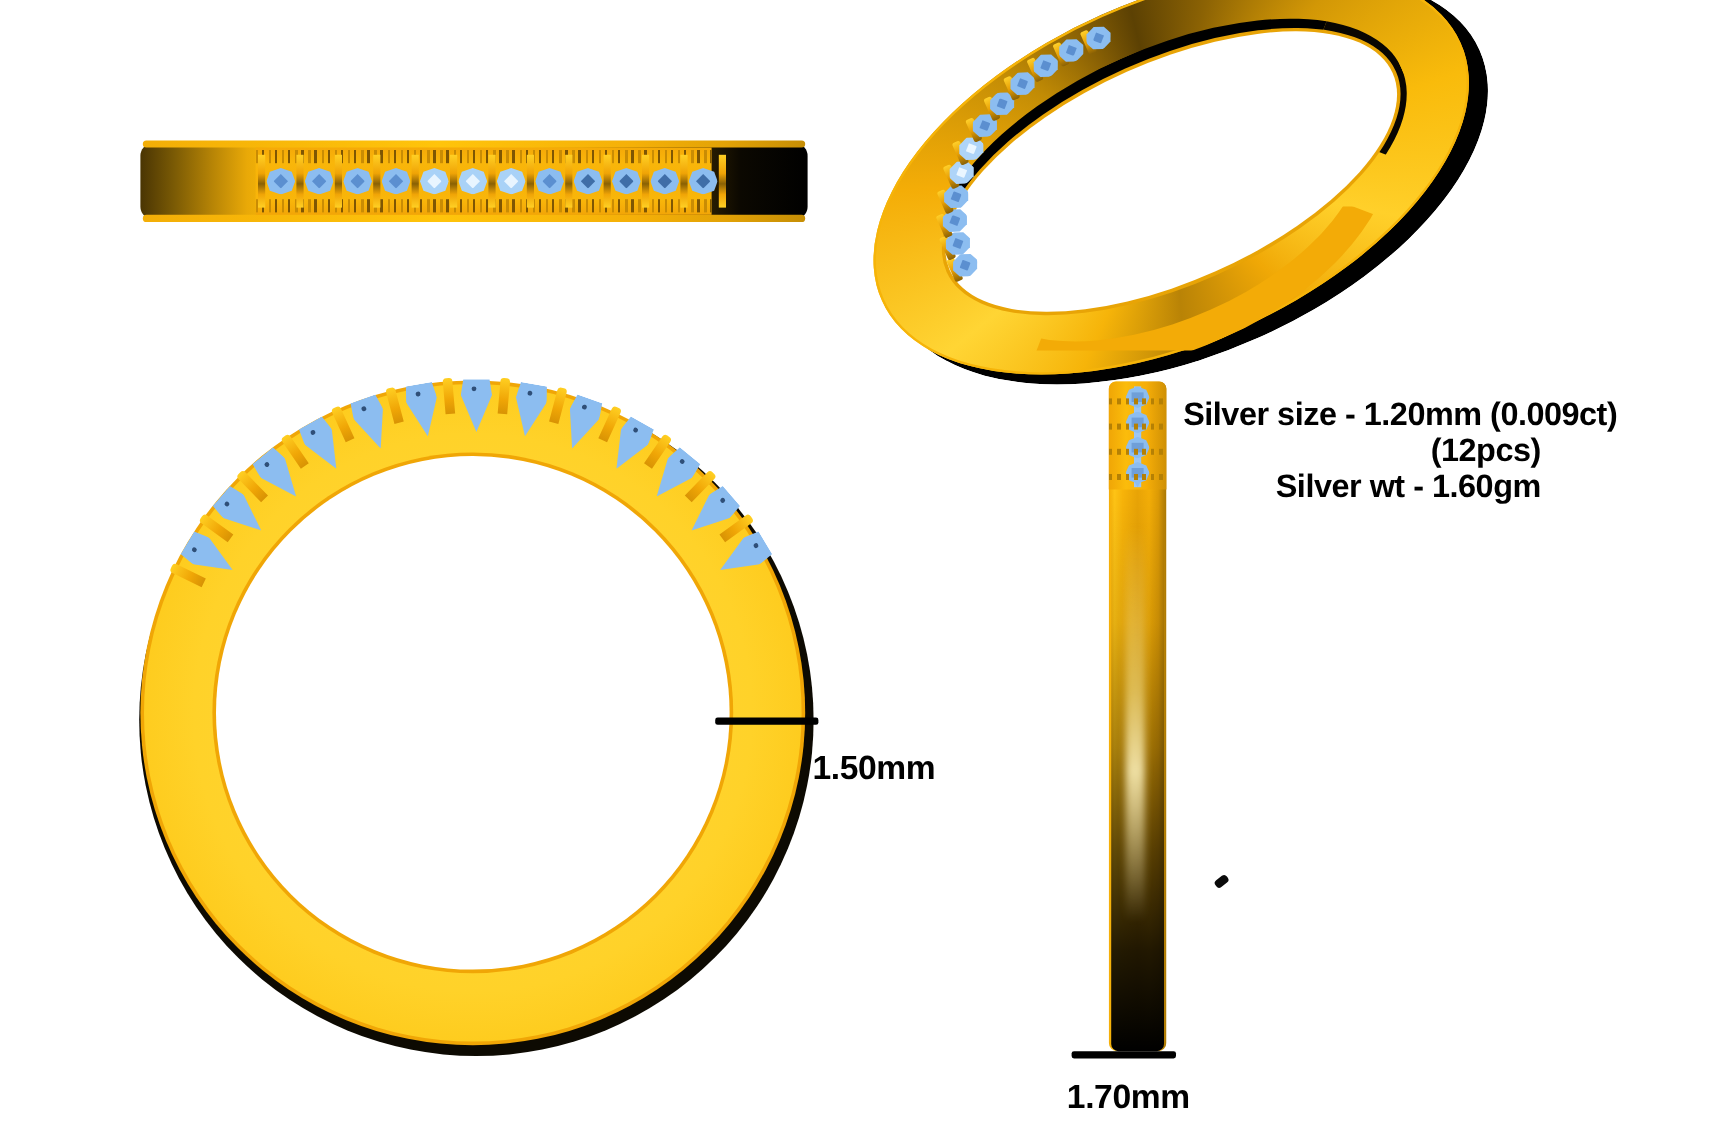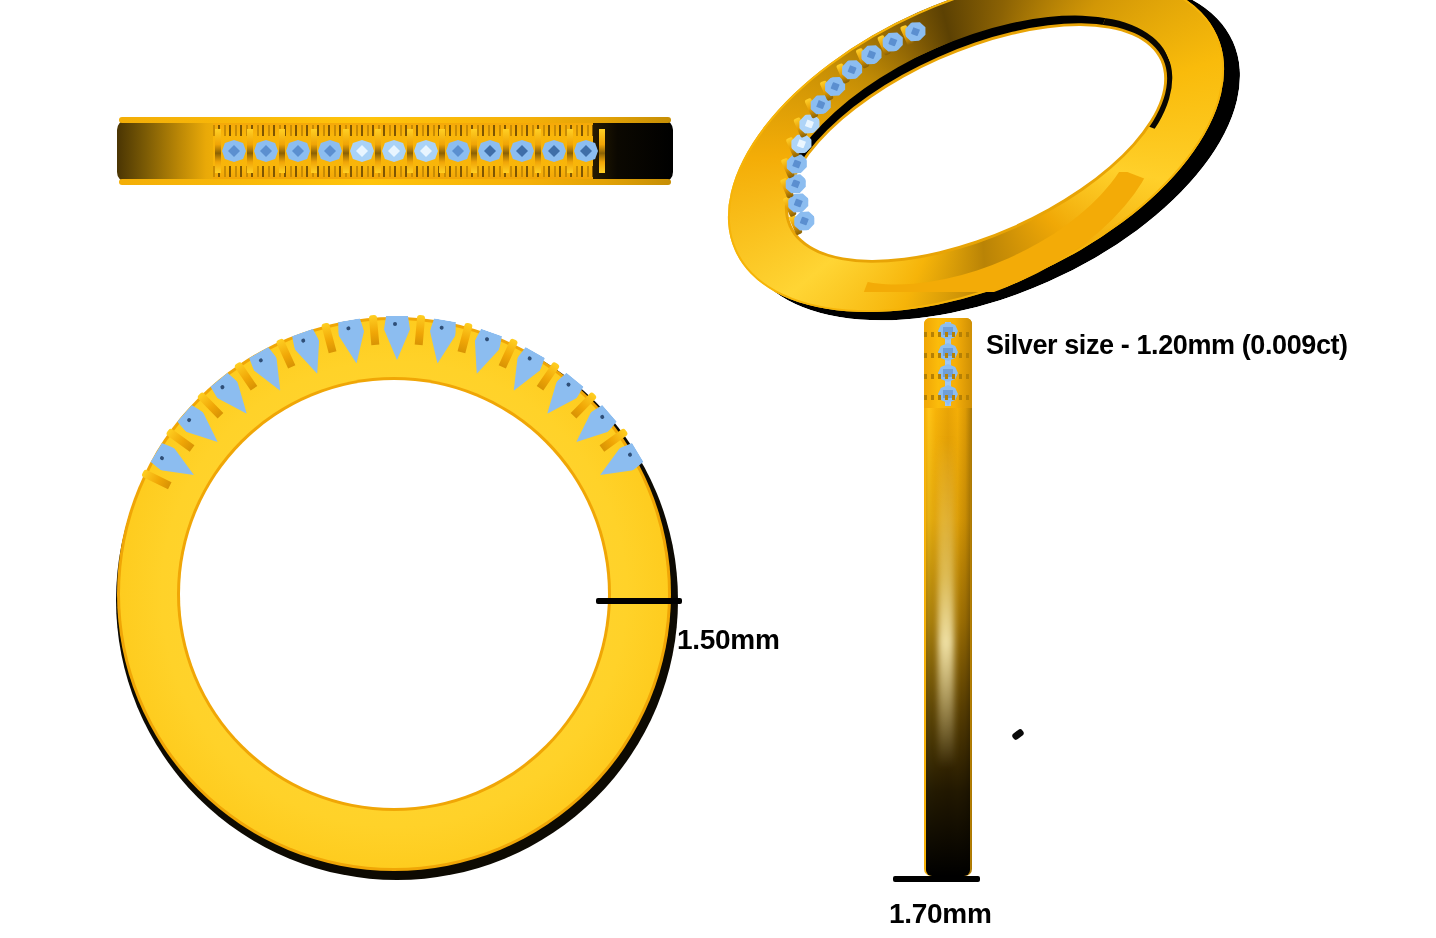--- a/index.html
+++ b/index.html
@@ -696,15 +696,17 @@
       </div>
   </div>
 
   <div class="abs" id="dim-thick-line"></div>
   <div class="abs" id="dim-thick-label">1.70mm</div>
 
   <div class="abs" id="stray-mark"></div>
 
   <div class="abs" id="spec-text">
     <span class="spec-line" id="spec-line-1">Silver size - 1.20mm (0.009ct)</span>
+    <span class="spec-line" id="spec-line-2">(12pcs)</span>
+    <span class="spec-line" id="spec-line-3">Silver wt - 1.60gm</span>
   </div>
 
 </div>
 
 </body></html>

